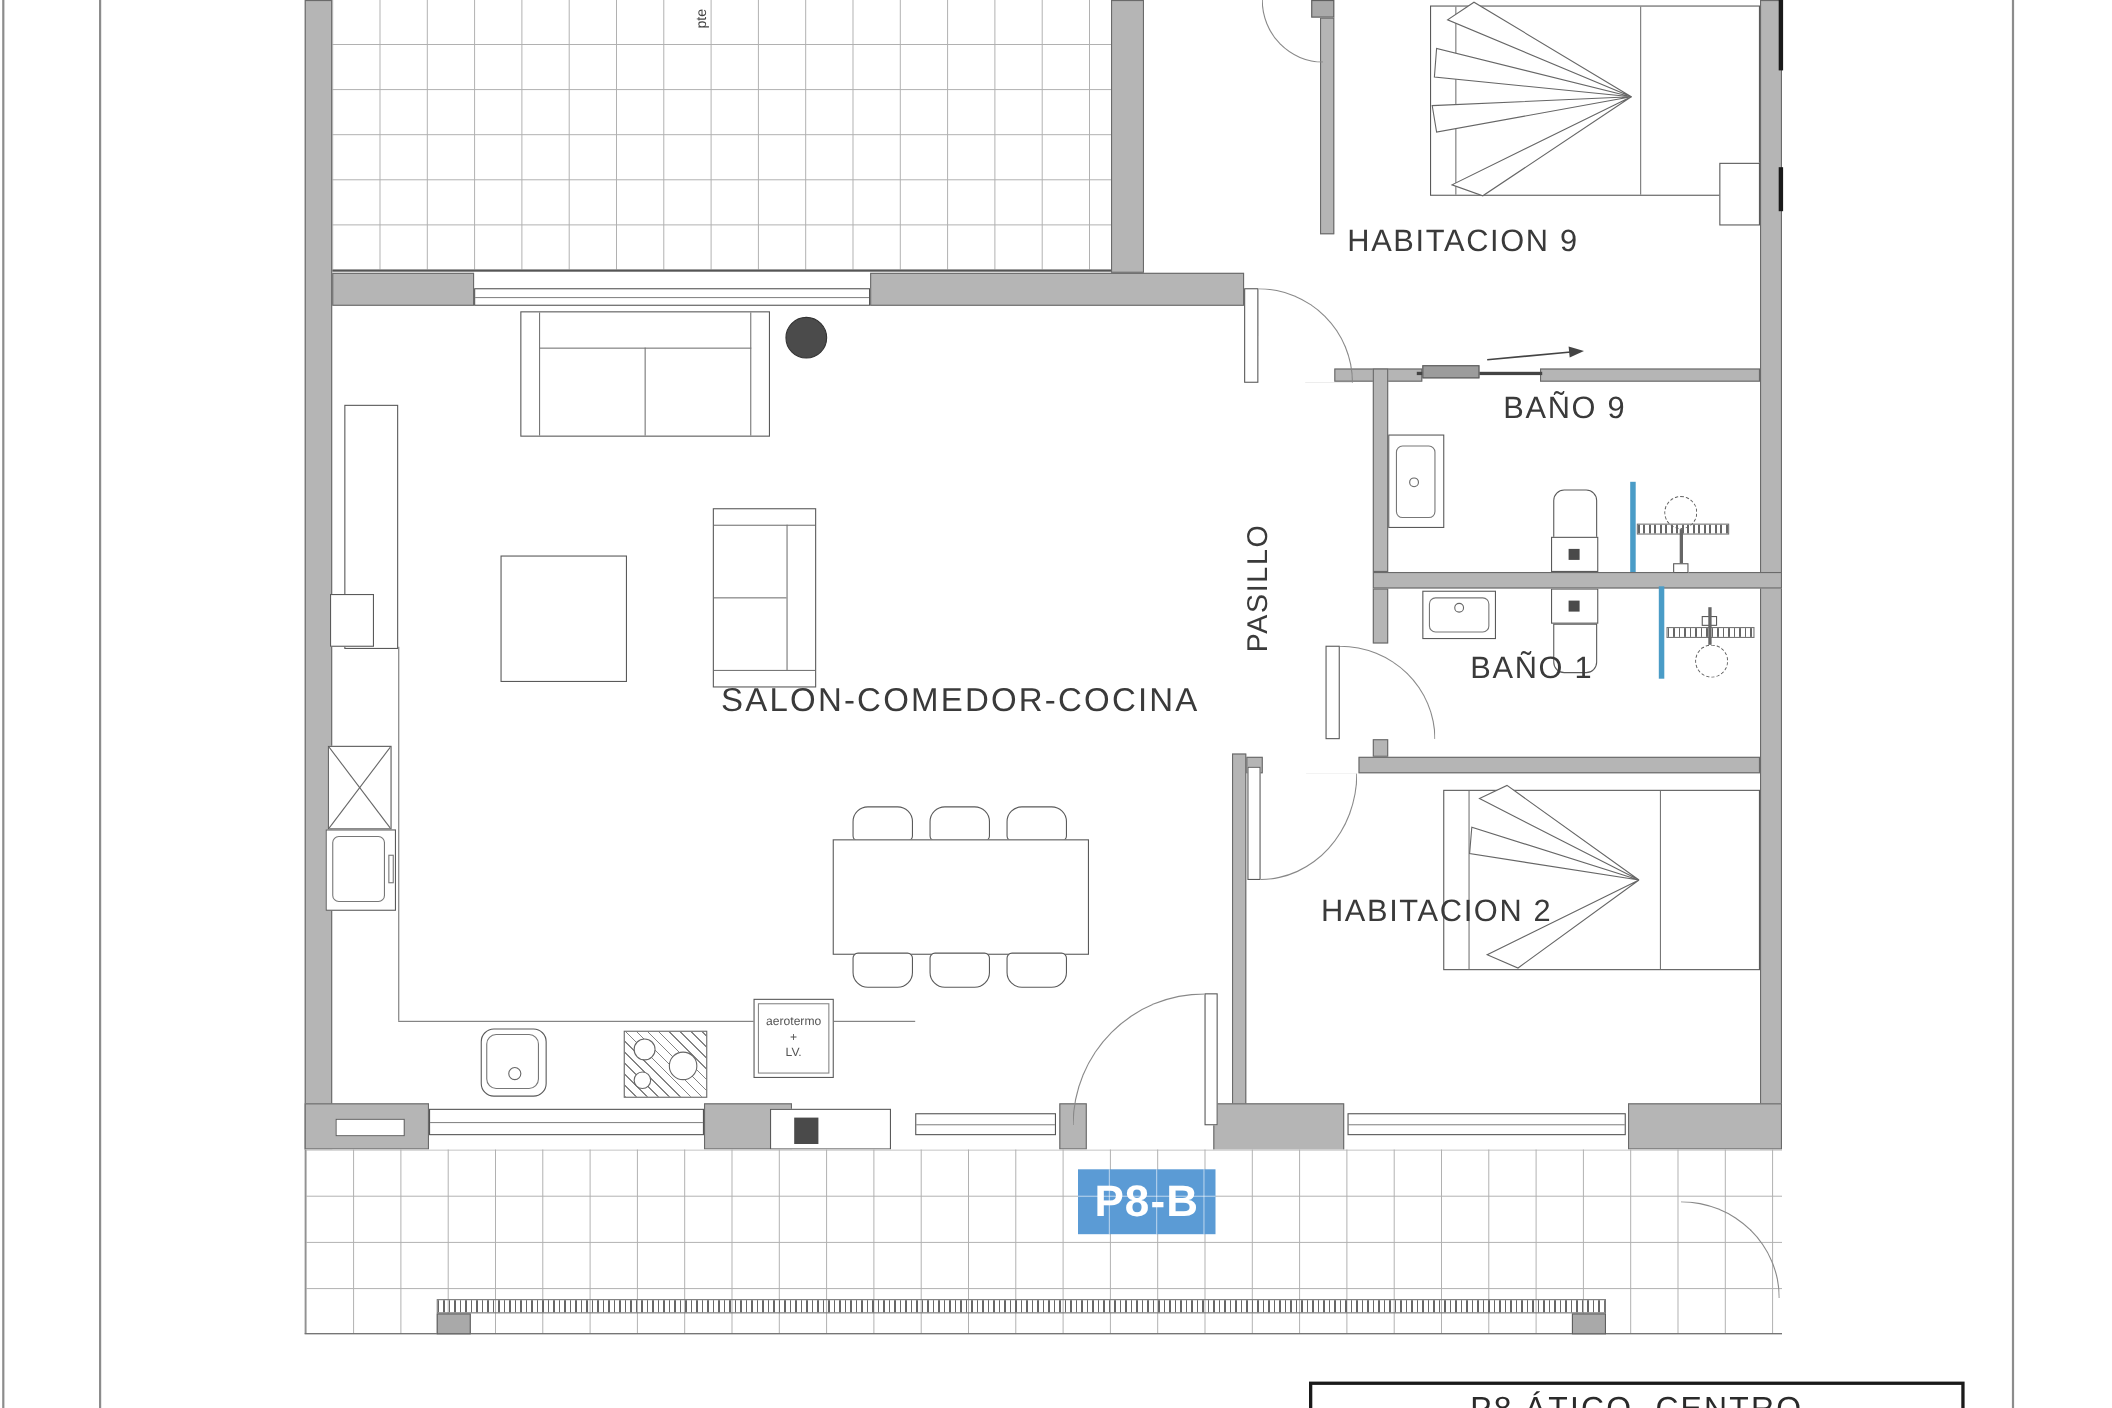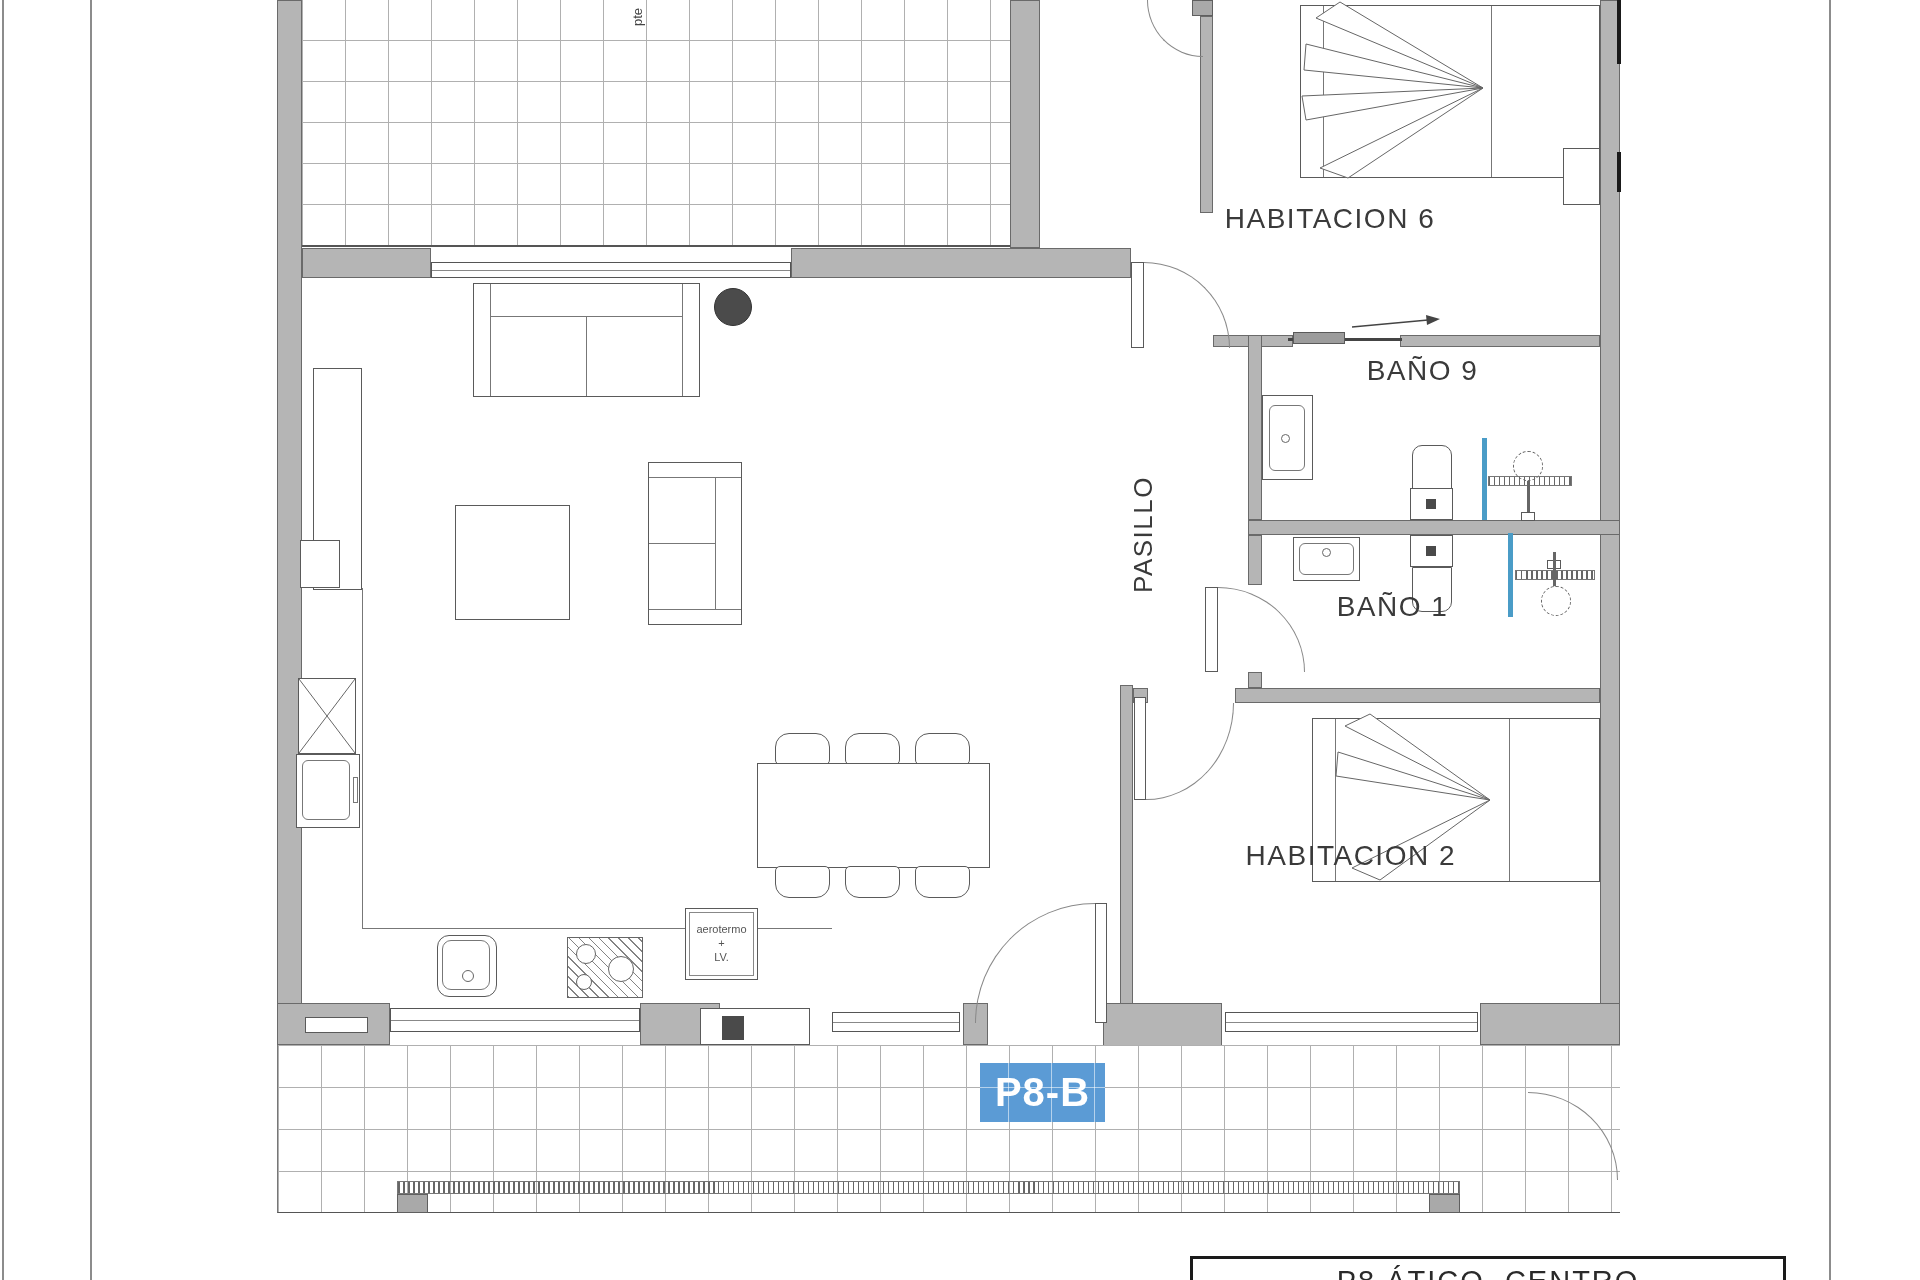--- a/index.html
+++ b/index.html
@@ -195,25 +195,26 @@
   <div class="furn" style="left:1312px;top:718px;width:288px;height:164px;border-width:1px;">
     <div class="thin" style="left:22px;top:0;width:1px;height:162px;"></div>
     <div class="thin" style="left:196px;top:0;width:1px;height:162px;"></div>
   </div>
   <svg class="abs" style="left:1312px;top:710px;" width="190" height="180" viewBox="0 0 190 180">
     <polygon points="178,90 33,16 58,4" fill="#fff" stroke="#666" stroke-width="1"></polygon>
     <polygon points="178,90 24,66 26,42" fill="#fff" stroke="#666" stroke-width="1"></polygon>
     <polygon points="178,90 40,158 68,170" fill="#fff" stroke="#666" stroke-width="1"></polygon>
   </svg>
 
+  <div class="rlabel" style="left:573px;top:620px;width:600px;font-size:30px;letter-spacing:2px;">SALON-COMEDOR-COCINA</div>
   <div class="rlabel" style="left:1128px;top:460px;width:42px;height:150px;font-size:26px;writing-mode:vertical-rl;transform:rotate(180deg);">PASILLO</div>
-  <div class="rlabel" style="left:1180px;top:203px;width:300px;">HABITACION 6</div>
+  <div class="rlabel" style="left:1180px;top:203px;width:300px;">HABITACION 9</div>
   <div class="rlabel" style="left:1320px;top:355px;width:205px;">BAÑO 9</div>
   <div class="rlabel" style="left:1290px;top:591px;width:205px;text-align:center;">BAÑO 1</div>
-  <div class="rlabel" style="left:1156px;top:840px;width:300px;text-align:right;">HABITACION 2</div>
+  <div class="rlabel" style="left:1156px;top:812px;width:300px;">HABITACION 2</div>
 
   <div class="grid" style="left:277px;top:1045px;width:1343px;height:168px;background-size:43px 42px;
               border-left:1px solid #777;border-bottom:1px solid #555;"></div>
   <div class="hatch" style="left:397px;top:1181px;width:1063px;height:13px;"></div>
   <div class="wall2" style="left:397px;top:1194px;width:31px;height:19px;"></div>
   <div class="wall2" style="left:1429px;top:1194px;width:31px;height:19px;"></div>
   <div class="arc" style="left:1528px;top:1092px;width:90px;height:88px;border-top:1px solid #888;border-right:1px solid #888;border-top-right-radius:100% 100%;"></div>
 
   <div class="abs" style="left:980px;top:1063px;width:125px;height:59px;background:#5b9bd5;display:flex;align-items:center;justify-content:center;">
     <div class="abs" style="left:28px;top:0;width:1px;height:59px;background:rgba(255,255,255,.55);"></div>

